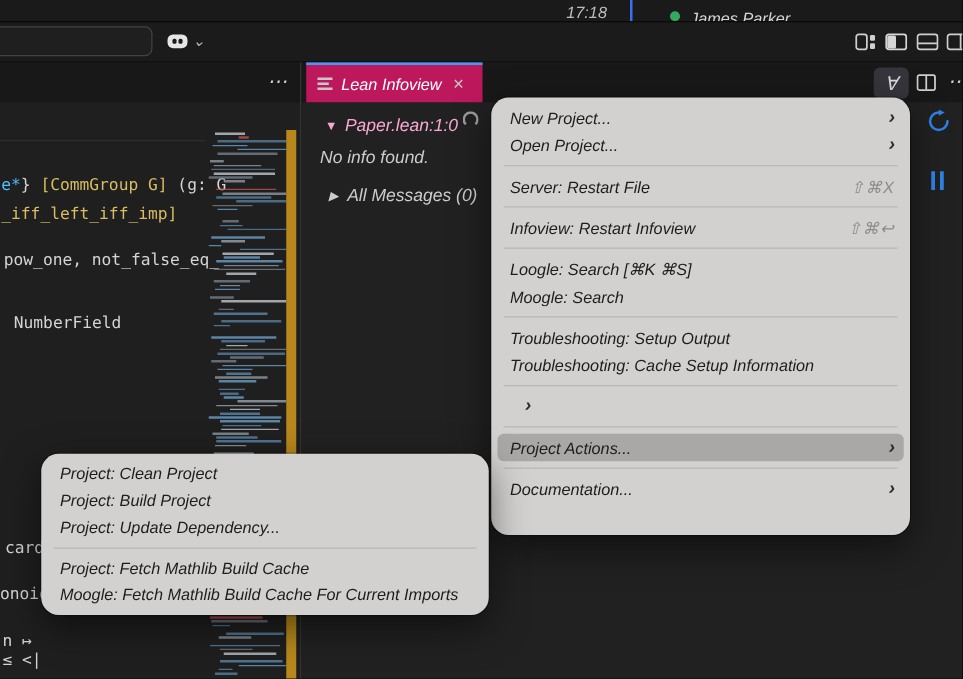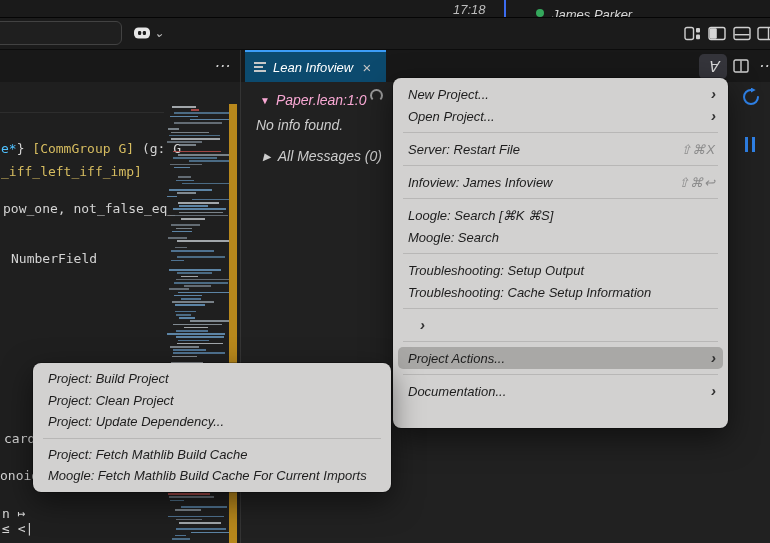--- a/index.html
+++ b/index.html
@@ -29,21 +29,21 @@
   #copilot-button { position:absolute; left:132px; top:4px; width:42px; height:22px; display:flex; align-items:center; gap:2px; cursor:pointer; }
   #copilot-button .chev { color:#bdbdbd; font-size:12px; line-height:10px; }
 
   .tb-icon { position:absolute; top:6px; width:20px; height:18px; display:flex; align-items:center; justify-content:center; }
 
   
   #tab-strip { left:0; top:50px; width:770px; height:32px; background:#181818; }
   #left-more { position:absolute; left:209px; top:1px; width:26px; height:28px; color:#cfcfcf;
     font-size:16px; letter-spacing:1px; display:flex; align-items:center; justify-content:center; cursor:pointer; }
   #infoview-tab {
-    position:absolute; left:245px; top:0; width:141px; height:32px; background:#0c4a6e;
+    position:absolute; left:245px; top:0; width:141px; height:32px; background:#be185d;
     border-top:2px solid #3c9df8; display:flex; align-items:center; gap:7px; padding:0 9px; cursor:pointer;
   }
   #infoview-tab .tab-label { color:#ffffff; font-size:13px; white-space:nowrap; }
   #infoview-tab .close { color:#c6c6c6; font-size:15px; margin-left:2px; }
   .list-icon { width:12px; height:10px; position:relative; }
   .list-icon i { position:absolute; left:0; height:1.6px; background:#c8c8c8; }
   .list-icon i:nth-child(1){ top:0; width:12px; }
   .list-icon i:nth-child(2){ top:4px; width:9px; }
   .list-icon i:nth-child(3){ top:8px; width:12px; }
 
@@ -76,21 +76,21 @@
   #iv-no-info { left:256px; top:117px; color:#cccccc; font-size:14px; }
   #iv-all-messages { left:263px; top:148px; color:#cccccc; font-size:14px; cursor:pointer; }
   #iv-all-messages .arrow { font-size:10px; margin-right:7px; position:relative; top:-1px; }
   #iv-refresh { left:742px; top:88px; cursor:pointer; }
   #iv-pause { left:745px; top:137px; width:11px; height:15px; cursor:pointer; }
   #iv-pause i { position:absolute; top:0; width:3px; height:15px; background:#2f82e8; }
   #iv-pause i:nth-child(1){ left:0; } #iv-pause i:nth-child(2){ left:7px; }
 
   
   .menu {
-    background:#d2d1d0; border-radius:8px; box-shadow:0 10px 30px rgba(0,0,0,.5), 0 0 0 1px rgba(0,0,0,.25);
+    background:#d2d1d0; border-radius:14px; box-shadow:0 10px 30px rgba(0,0,0,.5), 0 0 0 1px rgba(0,0,0,.25);
     padding:5px 0; z-index:10;
   }
   #main-menu { left:393px; top:78px; width:335px; height:350px; display:flex; flex-direction:column; }
   #sub-menu  { left:33px;  top:363px; width:358px; height:129px; display:flex; flex-direction:column; }
   .menu-item {
     height:22px; flex:0 0 auto; display:flex; align-items:center;
     padding:0 12px 0 15px; color:#1d1d1d; font-size:13px; cursor:pointer;
   }
   #sub-menu .menu-item { height:21.5px; }
   .menu-item .lbl { flex:1; white-space:nowrap; overflow:hidden; }
@@ -329,21 +329,21 @@
         <span class="lbl">Open Project...</span>
         <span class="chev">›</span>
       </div>
     <div class="menu-sep"></div>
     <div class="menu-item">
         <span class="lbl">Server: Restart File</span>
         <span class="sc">⇧⌘X</span>
       </div>
     <div class="menu-sep"></div>
     <div class="menu-item">
-        <span class="lbl">Infoview: James Infoview</span>
+        <span class="lbl">Infoview: Restart Infoview</span>
         <span class="sc">⇧⌘↩</span>
       </div>
     <div class="menu-sep"></div>
     <div class="menu-item">
         <span class="lbl">Loogle: Search [⌘K ⌘S]</span>
       </div>
     <div class="menu-item">
         <span class="lbl">Moogle: Search</span>
       </div>
     <div class="menu-sep"></div>
@@ -364,26 +364,26 @@
       </div>
     <div class="menu-sep"></div>
     <div class="menu-item">
         <span class="lbl">Documentation...</span>
         <span class="chev">›</span>
       </div>
   </div>
 
   <div id="sub-menu" class="menu abs">
     <div class="menu-item">
+        <span class="lbl">Project: Clean Project</span>
+      </div>
+    <div class="menu-item">
         <span class="lbl">Project: Build Project</span>
       </div>
     <div class="menu-item">
-        <span class="lbl">Project: Clean Project</span>
-      </div>
-    <div class="menu-item">
         <span class="lbl">Project: Update Dependency...</span>
       </div>
     <div class="menu-sep"></div>
     <div class="menu-item">
         <span class="lbl">Project: Fetch Mathlib Build Cache</span>
       </div>
     <div class="menu-item">
         <span class="lbl">Moogle: Fetch Mathlib Build Cache For Current Imports</span>
       </div>
   </div>

